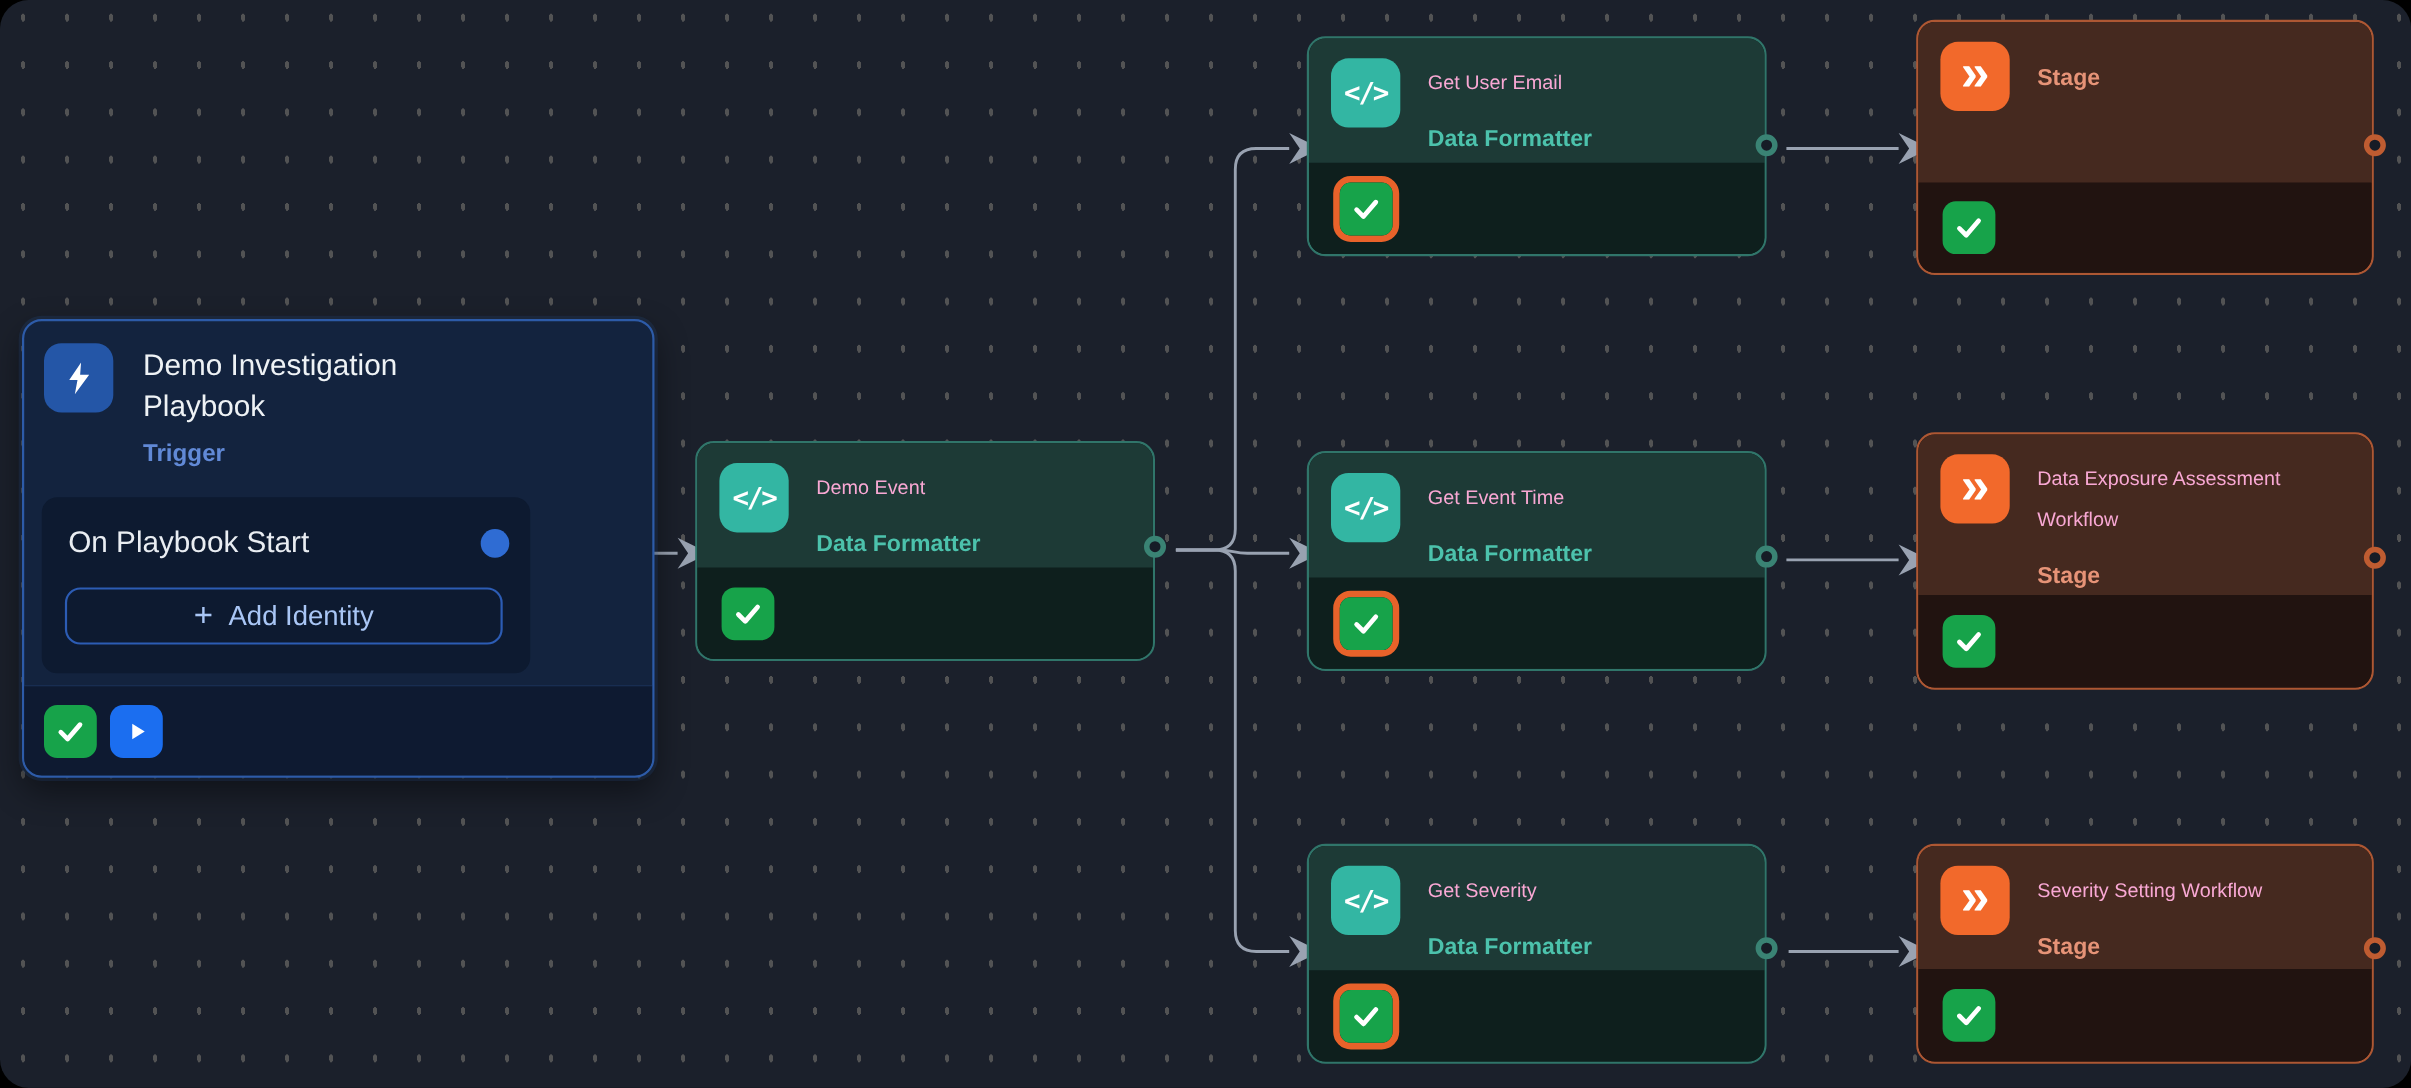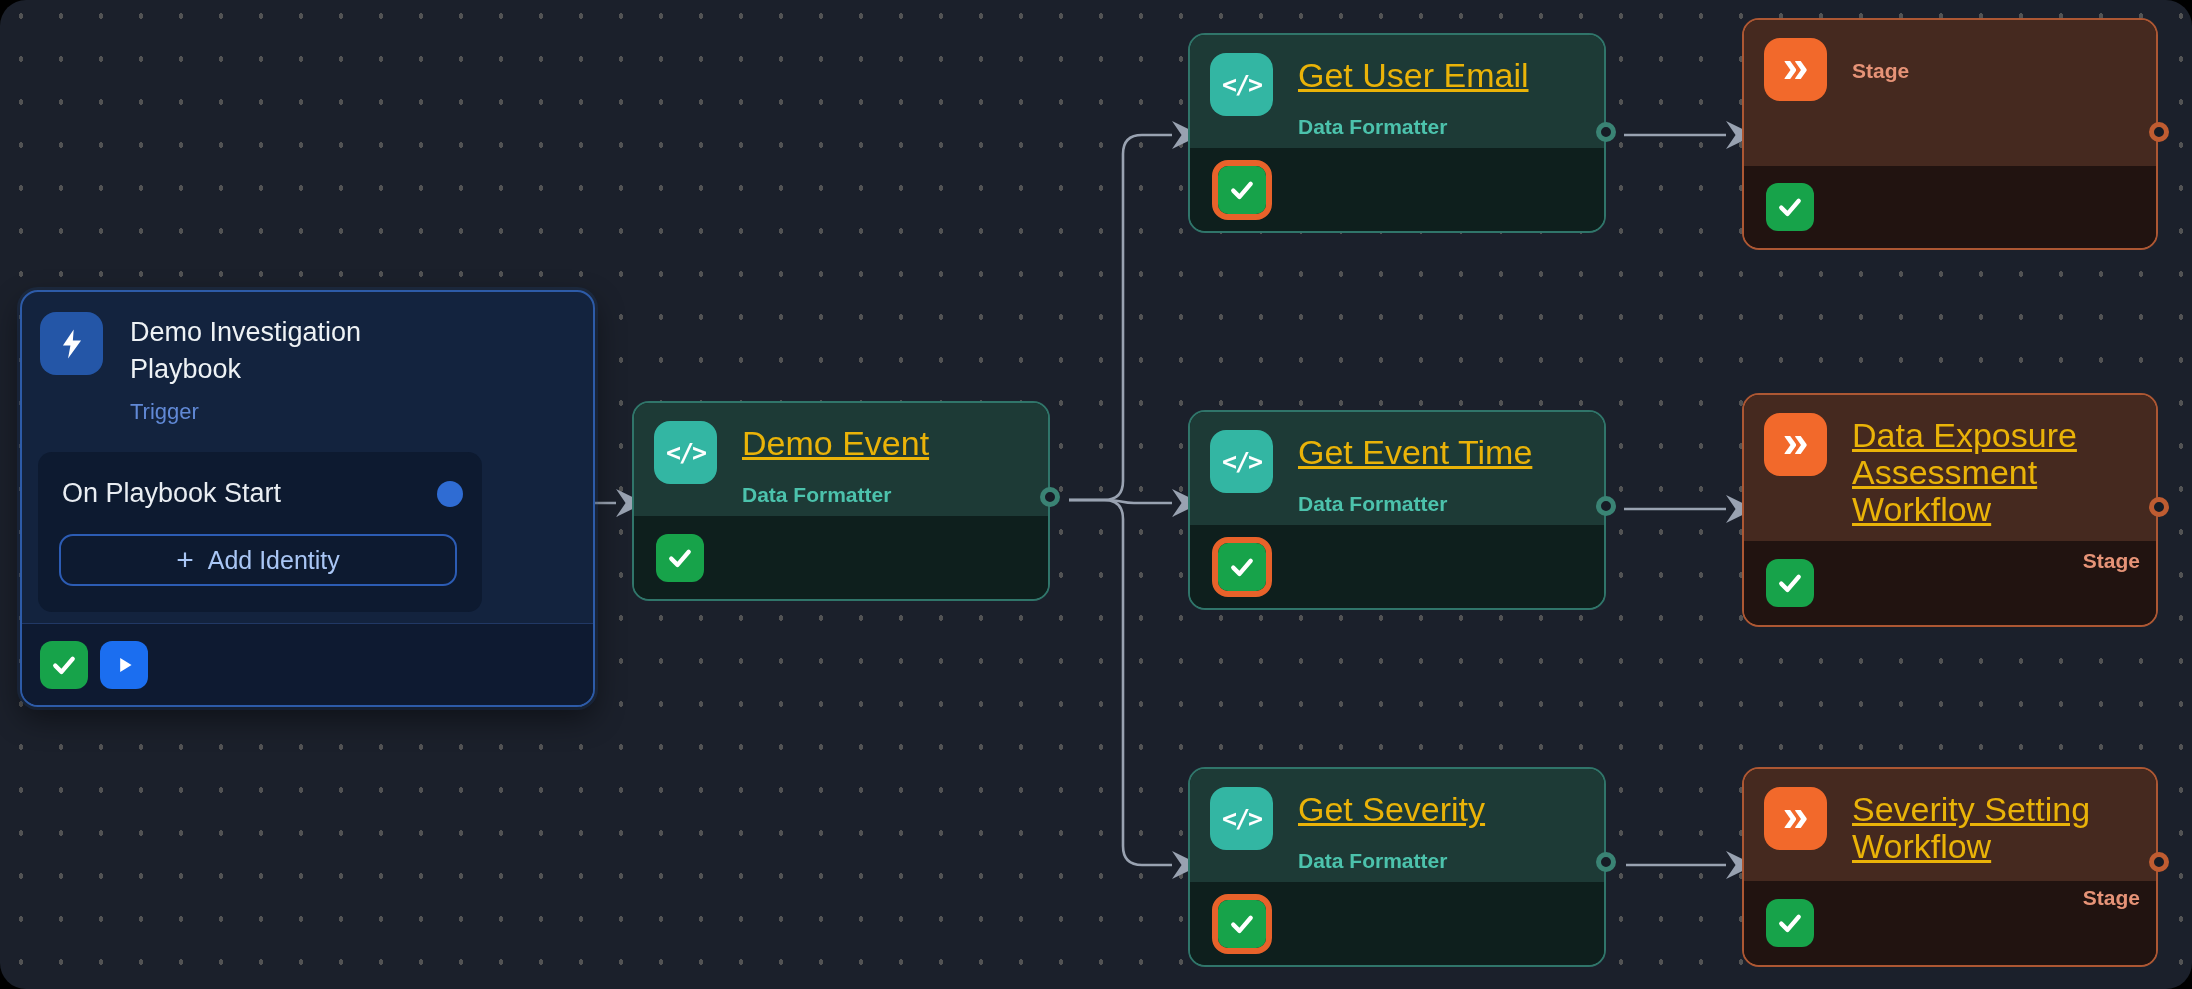--- a/index.html
+++ b/index.html
@@ -23,21 +23,21 @@
   
   .trigger-node {
     left:20px; top:290px; width:575px; height:417px;
     background:#13233e; border:2px solid #2d5ba8; border-radius:18px;
     box-shadow:0 0 0 3px rgba(45,91,168,0.16), 0 12px 30px rgba(0,0,0,0.45);
   }
   .t-icon { position:absolute; left:18px; top:20px; width:63px; height:63px;
             background:#2456a7; border-radius:16px; display:flex; align-items:center; justify-content:center; }
   .t-title { position:absolute; left:108px; top:22px; width:262px;
              color:#eef2f5; font-size:27px; line-height:37px; font-weight:400; }
-  .t-label { position:absolute; left:108px; top:107px; color:#6189d6; font-size:22px; font-weight:400; }
+  .t-label { position:absolute; left:108px; top:107px; color:#6189d6; font-size:22px; font-weight:700; }
   .t-panel { position:absolute; left:16px; top:160px; width:444px; height:160px;
              background:#0d1a30; border-radius:14px; }
   .t-row-label { position:absolute; left:24px; top:26px; color:#e9edf2; font-size:27px; }
   .t-dot { position:absolute; left:415px; top:189px; width:26px; height:26px;
            border-radius:50%; background:#2f6cd3; z-index:3; }
   .t-add-btn { position:absolute; left:21px; top:82px; width:398px; height:52px;
                border:2px solid #2c5cb4; border-radius:14px; background:transparent;
                color:#a9c6f5; font-size:25px; font-family:"Liberation Sans",sans-serif;
                display:flex; align-items:center; justify-content:center; gap:14px; cursor:pointer; }
   .t-add-plus { font-size:30px; font-weight:400; line-height:1; }
@@ -55,25 +55,25 @@
   .stage .n-header { background:#45291f; }
   .stage.h-tall .n-header { height:146px; }
   .stage.h-short .n-header { height:112px; }
 
   .n-icon { width:63px; height:63px; border-radius:16px; flex:0 0 auto;
             display:flex; align-items:center; justify-content:center; color:#fff; }
   .icon-teal { background:#33b6a3; font-family:"DejaVu Sans Mono", monospace;
                font-weight:700; font-size:25px; letter-spacing:-2px; }
   .icon-orange { background:#f2692b; font-size:47px; font-weight:700; line-height:0; padding-bottom:8px; }
 
-  .n-title { color:#eab308; font-size:34px; line-height:37px; font-weight:400; margin-top:4px;text-decoration:underline; }
+  .n-title { color:#f9a8d4; font-size:18px; line-height:37px; font-weight:400; margin-top:4px; }
   .stage .n-title { max-width:292px; }
   .n-sub { font-size:21px; font-weight:700; margin-top:21px; }
   .sub-teal { color:#4cc2ac; }
-  .sub-orange { color:#e69377;text-align:right; }
+  .sub-orange { color:#e69377; }
 
   .n-footer { flex:1; display:flex; align-items:center; padding-left:22px;
               border-radius:0 0 15px 15px; }
   .formatter .n-footer { background:#0e1f1d; }
   .stage .n-footer { background:#211310; }
 
   .check-box { width:48px; height:48px; background:#17a34a; border-radius:12px;
                display:flex; align-items:center; justify-content:center; }
   .ring { border:6px solid #e8622a; border-radius:16px; display:inline-flex; }
   .ring .check-box { border-radius:10px; }

